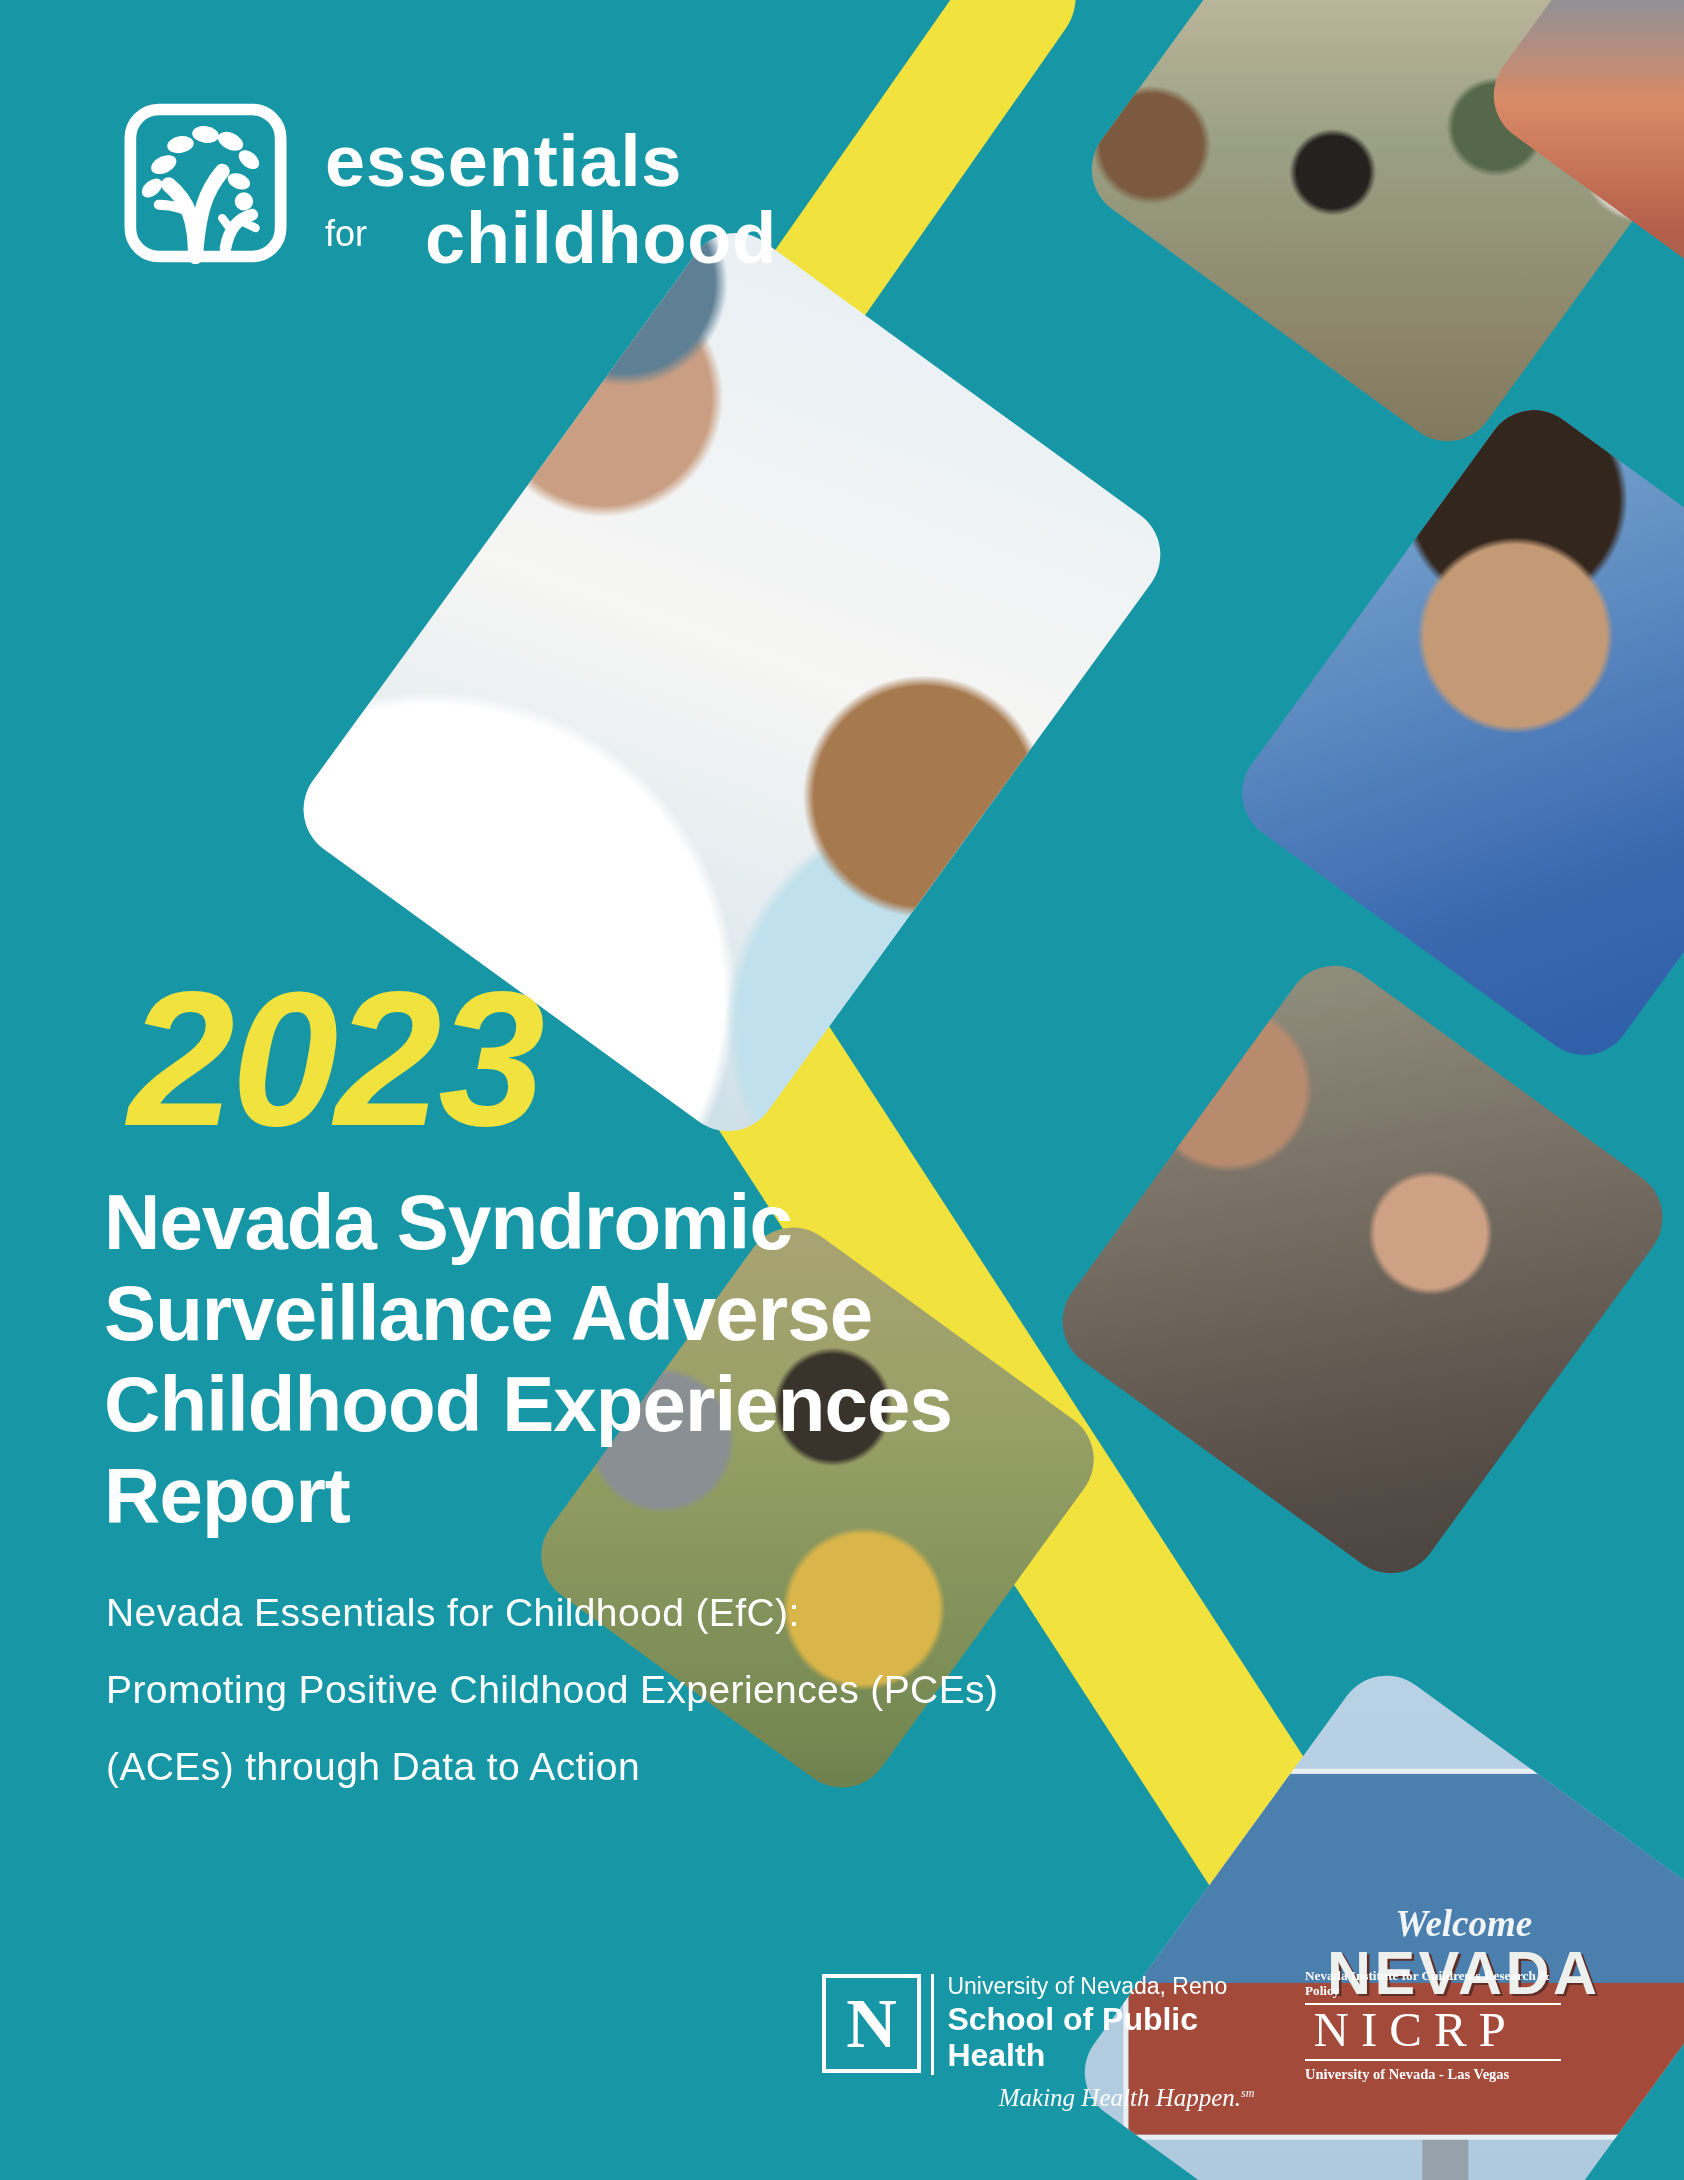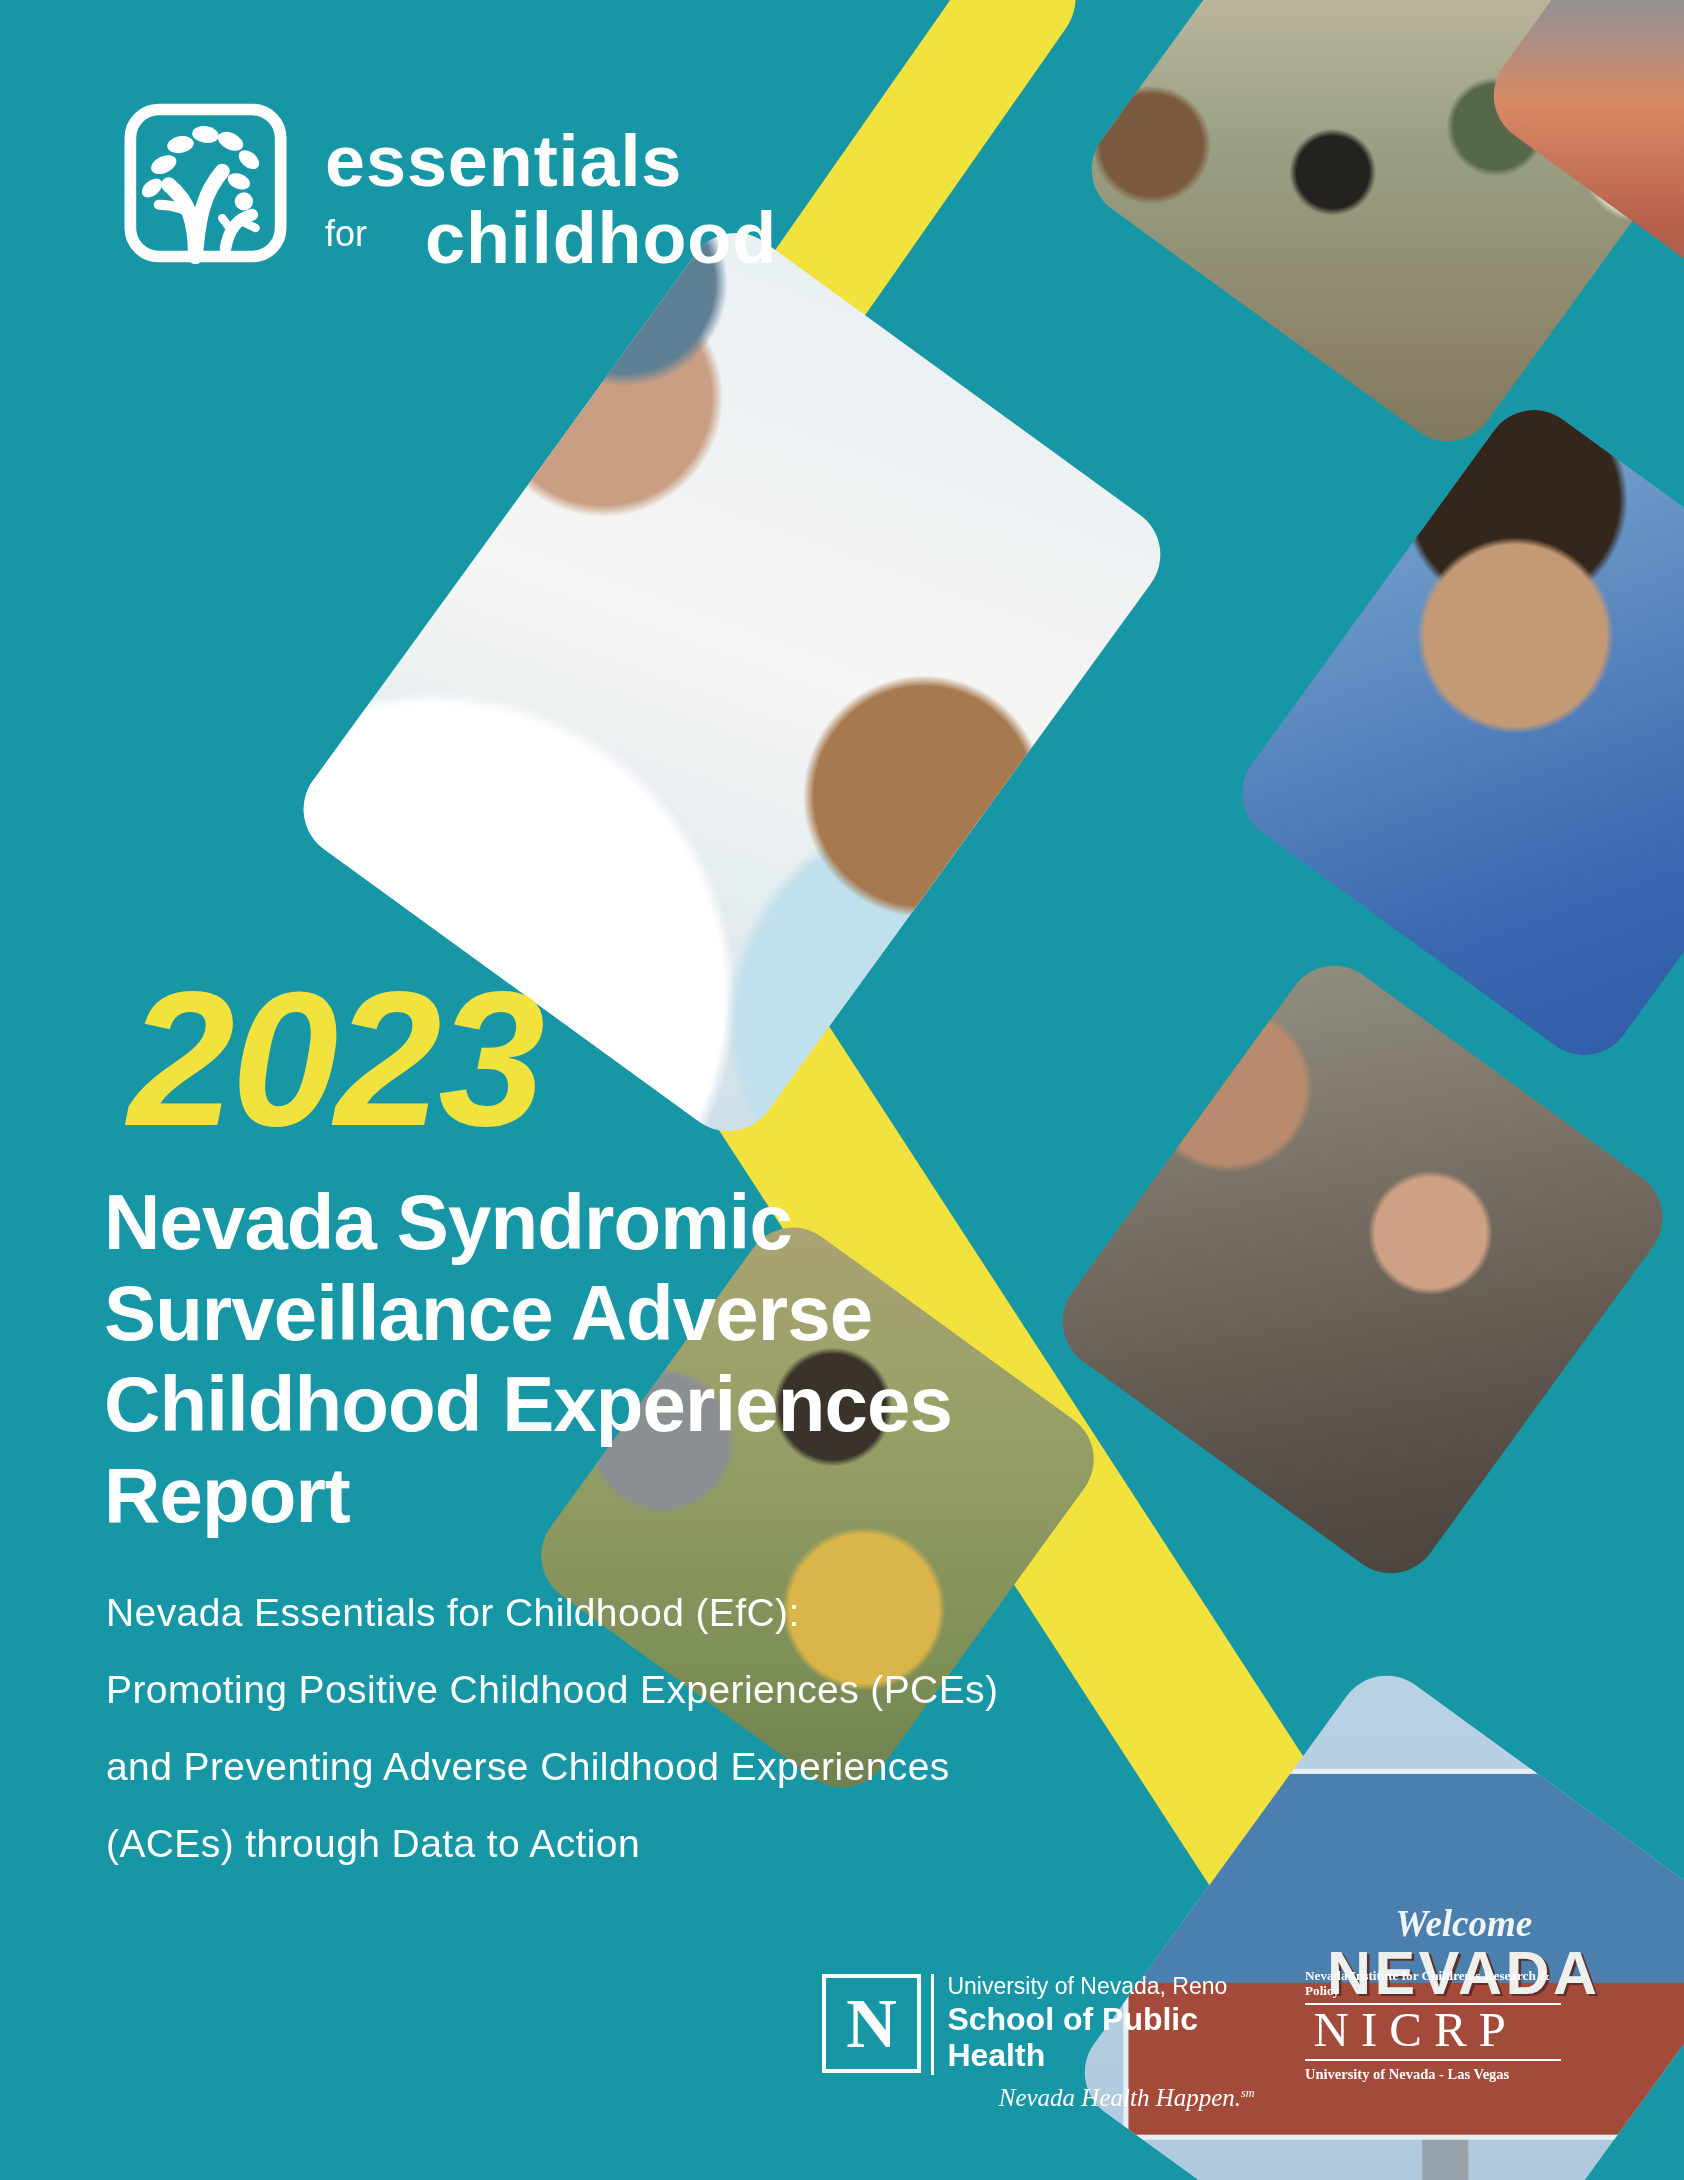--- a/index.html
+++ b/index.html
@@ -165,34 +165,33 @@
   <div class="title">
     <div>Nevada Syndromic</div>
     <div>Surveillance Adverse</div>
     <div>Childhood Experiences</div>
     <div>Report</div>
   </div>
 
   <div class="subtitle">
     <div>Nevada Essentials for Childhood (EfC):</div>
     <div>Promoting Positive Childhood Experiences (PCEs)</div>
-    <div>and Preventing Adverse Childhood Experiences</div>
     <div>(ACEs) through Data to Action</div>
   </div>
 
   <div class="unr">
     <div class="unr-box">
       <div class="unr-n">N</div>
     </div>
     <div class="unr-divider"></div>
     <div class="unr-text">
       <div class="unr-sys">University of Nevada, Reno</div>
       <div class="unr-school">School of Public Health</div>
       <div class="unr-tagline">
-        <span>Nevada Health Happen.</span><sup>sm</sup>
+        <span>Making Health Happen.</span><sup>sm</sup>
       </div>
     </div>
   </div>
 
   <div class="nicrp">
     <div class="nicrp-institute">Nevada Institute for Children's Research &amp; Policy</div>
     <div class="nicrp-rule"></div>
     <div class="nicrp-acronym">NICRP</div>
     <div class="nicrp-rule"></div>
     <div class="nicrp-campus">University of Nevada - Las Vegas</div>

